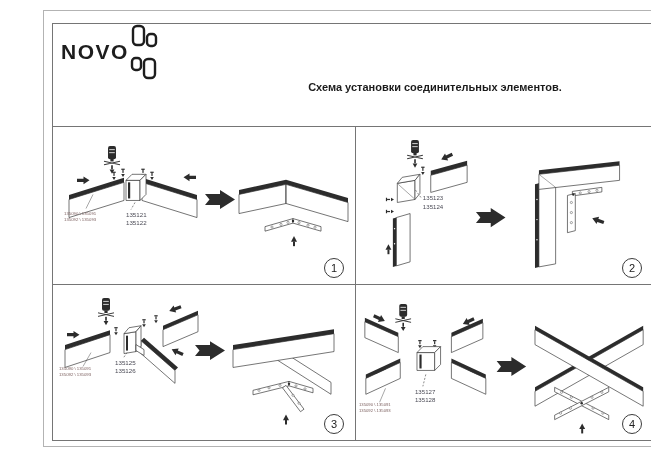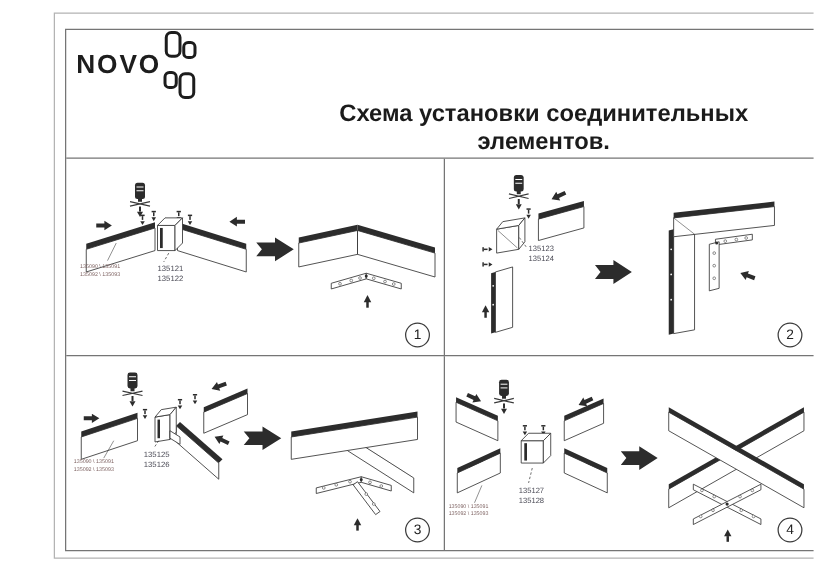--- a/index.html
+++ b/index.html
@@ -11,21 +11,21 @@
         font-family:"Liberation Sans",sans-serif;overflow:hidden;}
   .outer-frame{position:absolute;left:14px;top:10px;width:619px;height:437px;
         border:1px solid var(--frame-outer);box-sizing:border-box;margin-left:29px;}
   .inner-frame{position:absolute;left:8px;top:12px;width:602px;height:418px;
         border:1px solid var(--frame-inner);box-sizing:border-box;}
   .header{position:relative;height:102px;}
   .logo{position:absolute;left:8px;top:0px;display:flex;align-items:center;
         color:#1d1d1d;font-weight:bold;font-size:21px;letter-spacing:1.5px;}
   .logo svg{margin:0 -2px;display:block;}
   .title{position:absolute;left:172px;right:8px;top:57px;text-align:center;
-        font-weight:bold;font-size:19px;color:#1b1b1b;}
+        font-weight:bold;font-size:11px;color:#1b1b1b;}
   .grid{position:absolute;left:0;top:102px;right:0;bottom:0;display:grid;
         grid-template-columns:303px 1fr;grid-template-rows:158px 1fr;
         border-top:1px solid var(--frame-inner);}
   .cell{position:relative;overflow:hidden;}
   .cell.q1,.cell.q3{border-right:1px solid var(--frame-inner);}
   .cell.q1,.cell.q2{border-bottom:1px solid var(--frame-inner);}
   .cell svg.ill{position:absolute;left:0;top:0;width:100%;height:100%;}
   .badge{position:absolute;right:11px;bottom:6px;width:18px;height:18px;
         border:1.2px solid #3c3c3c;border-radius:50%;text-align:center;
         line-height:18px;font-size:11px;color:#222;background:#fff;}

